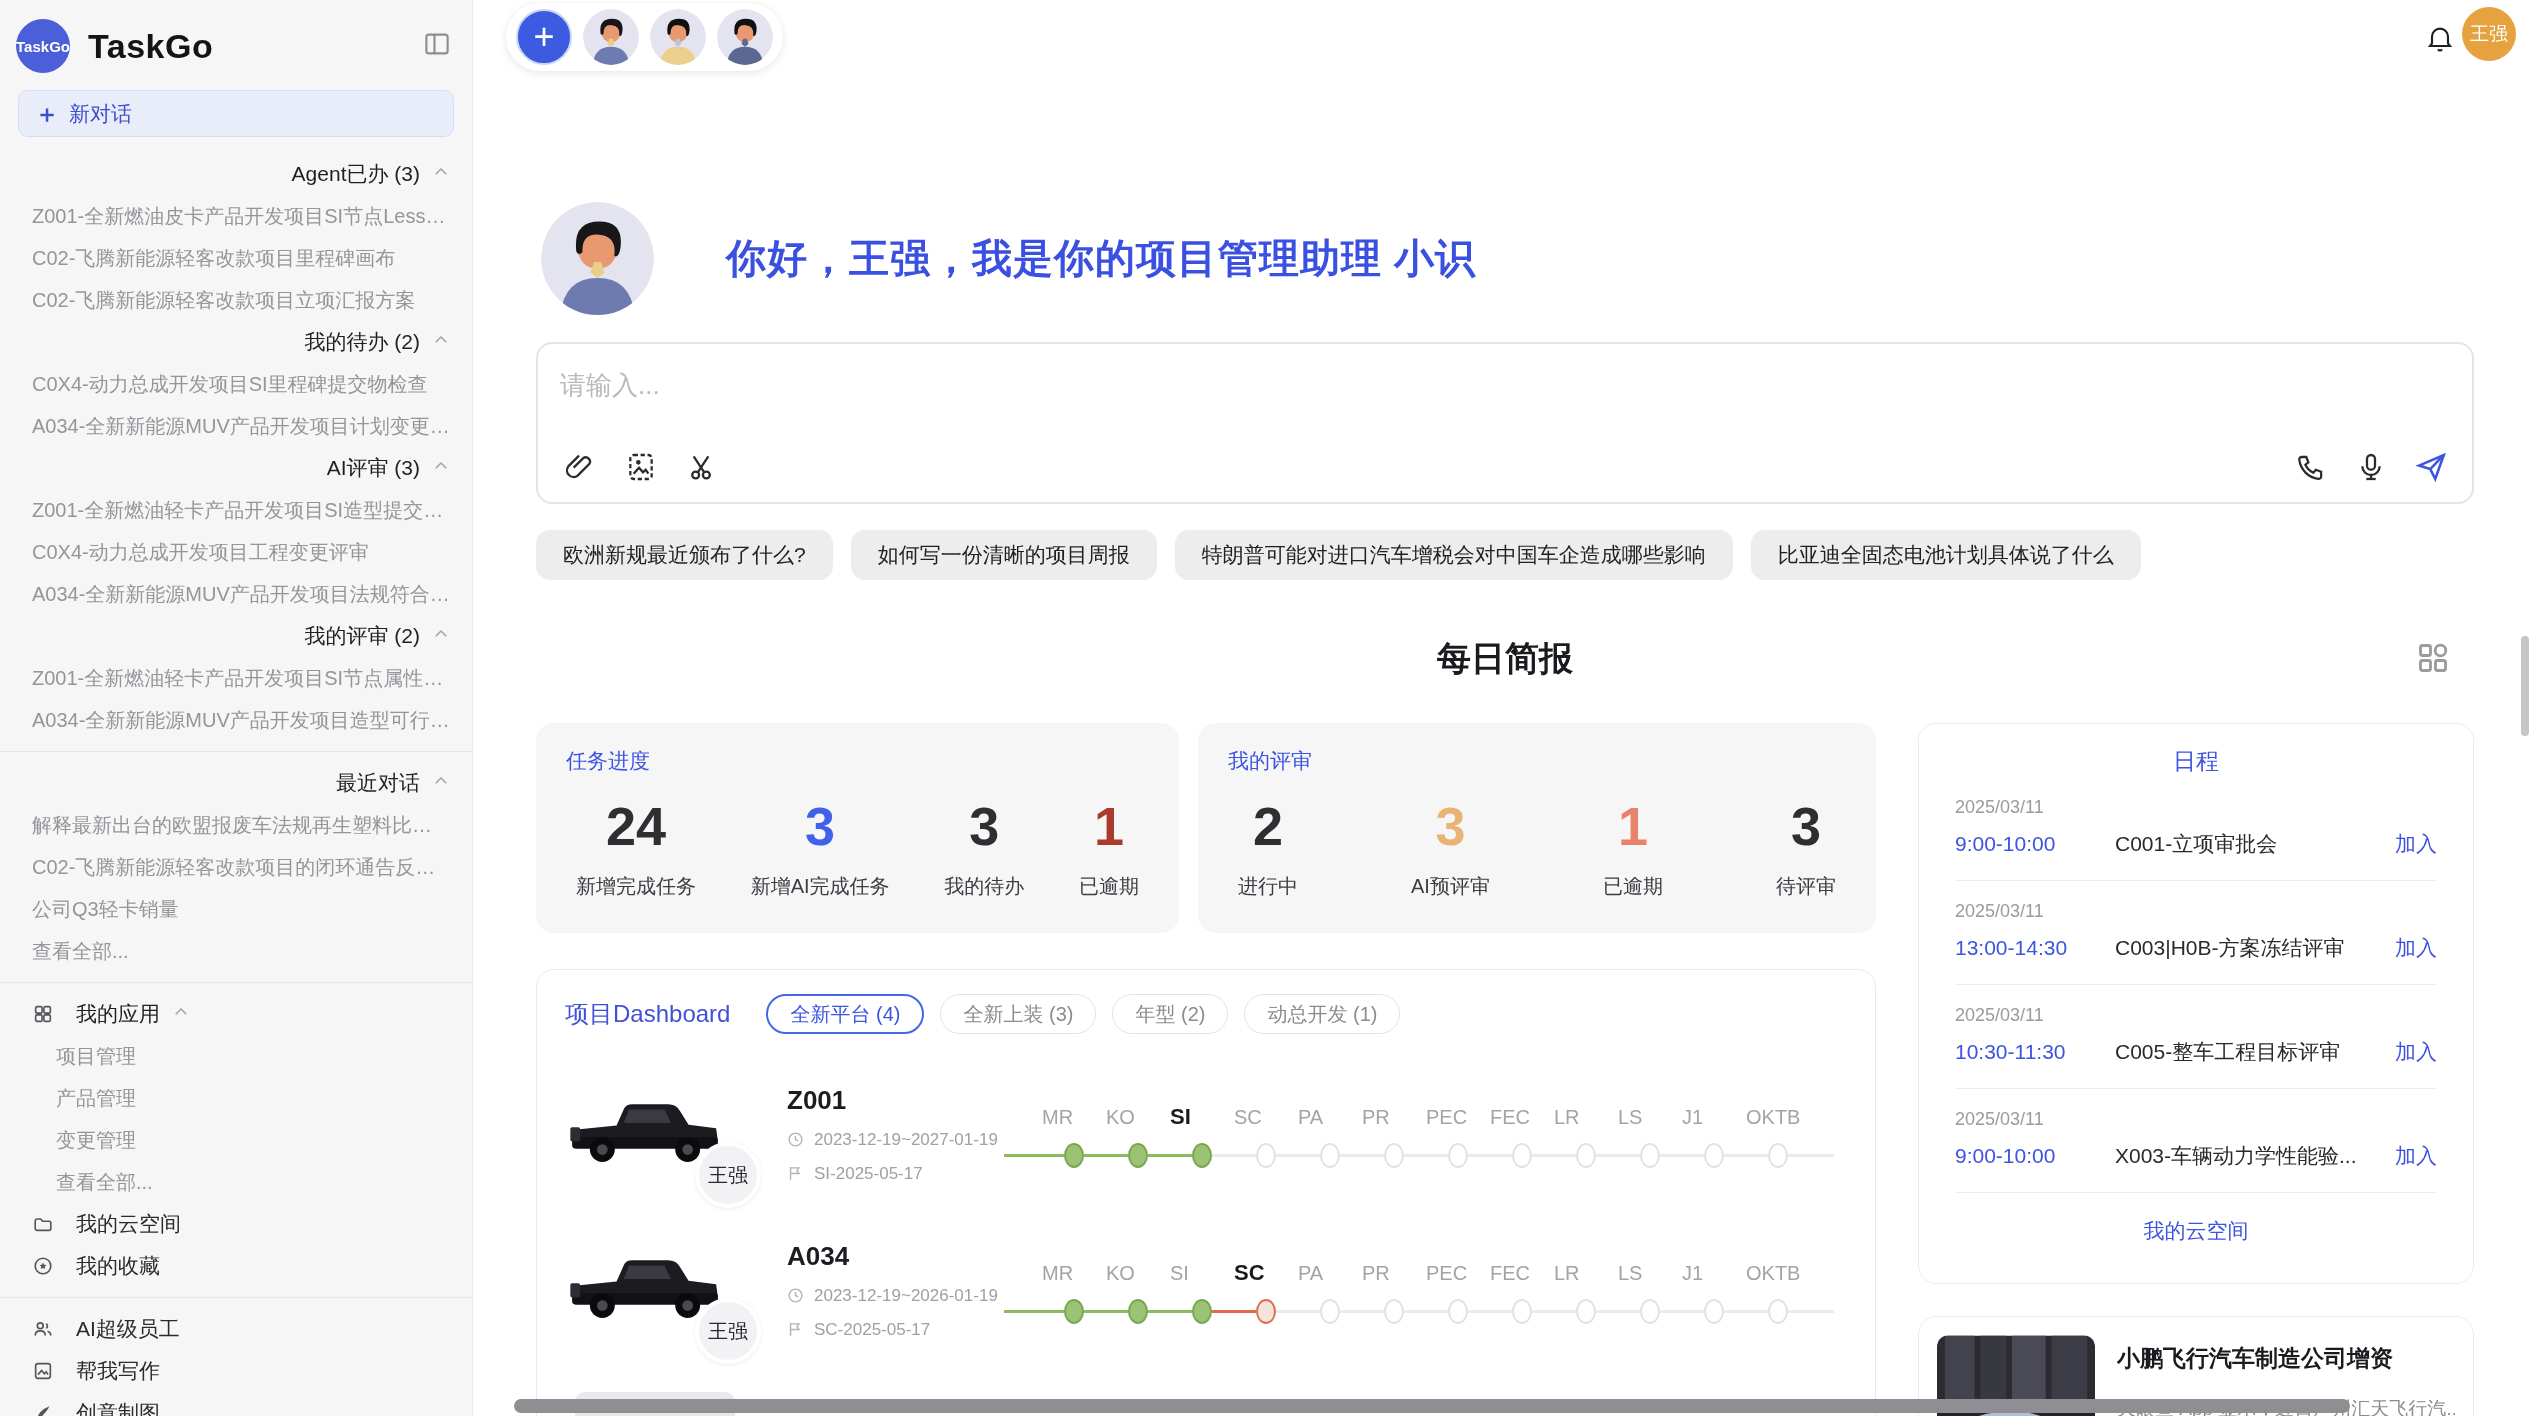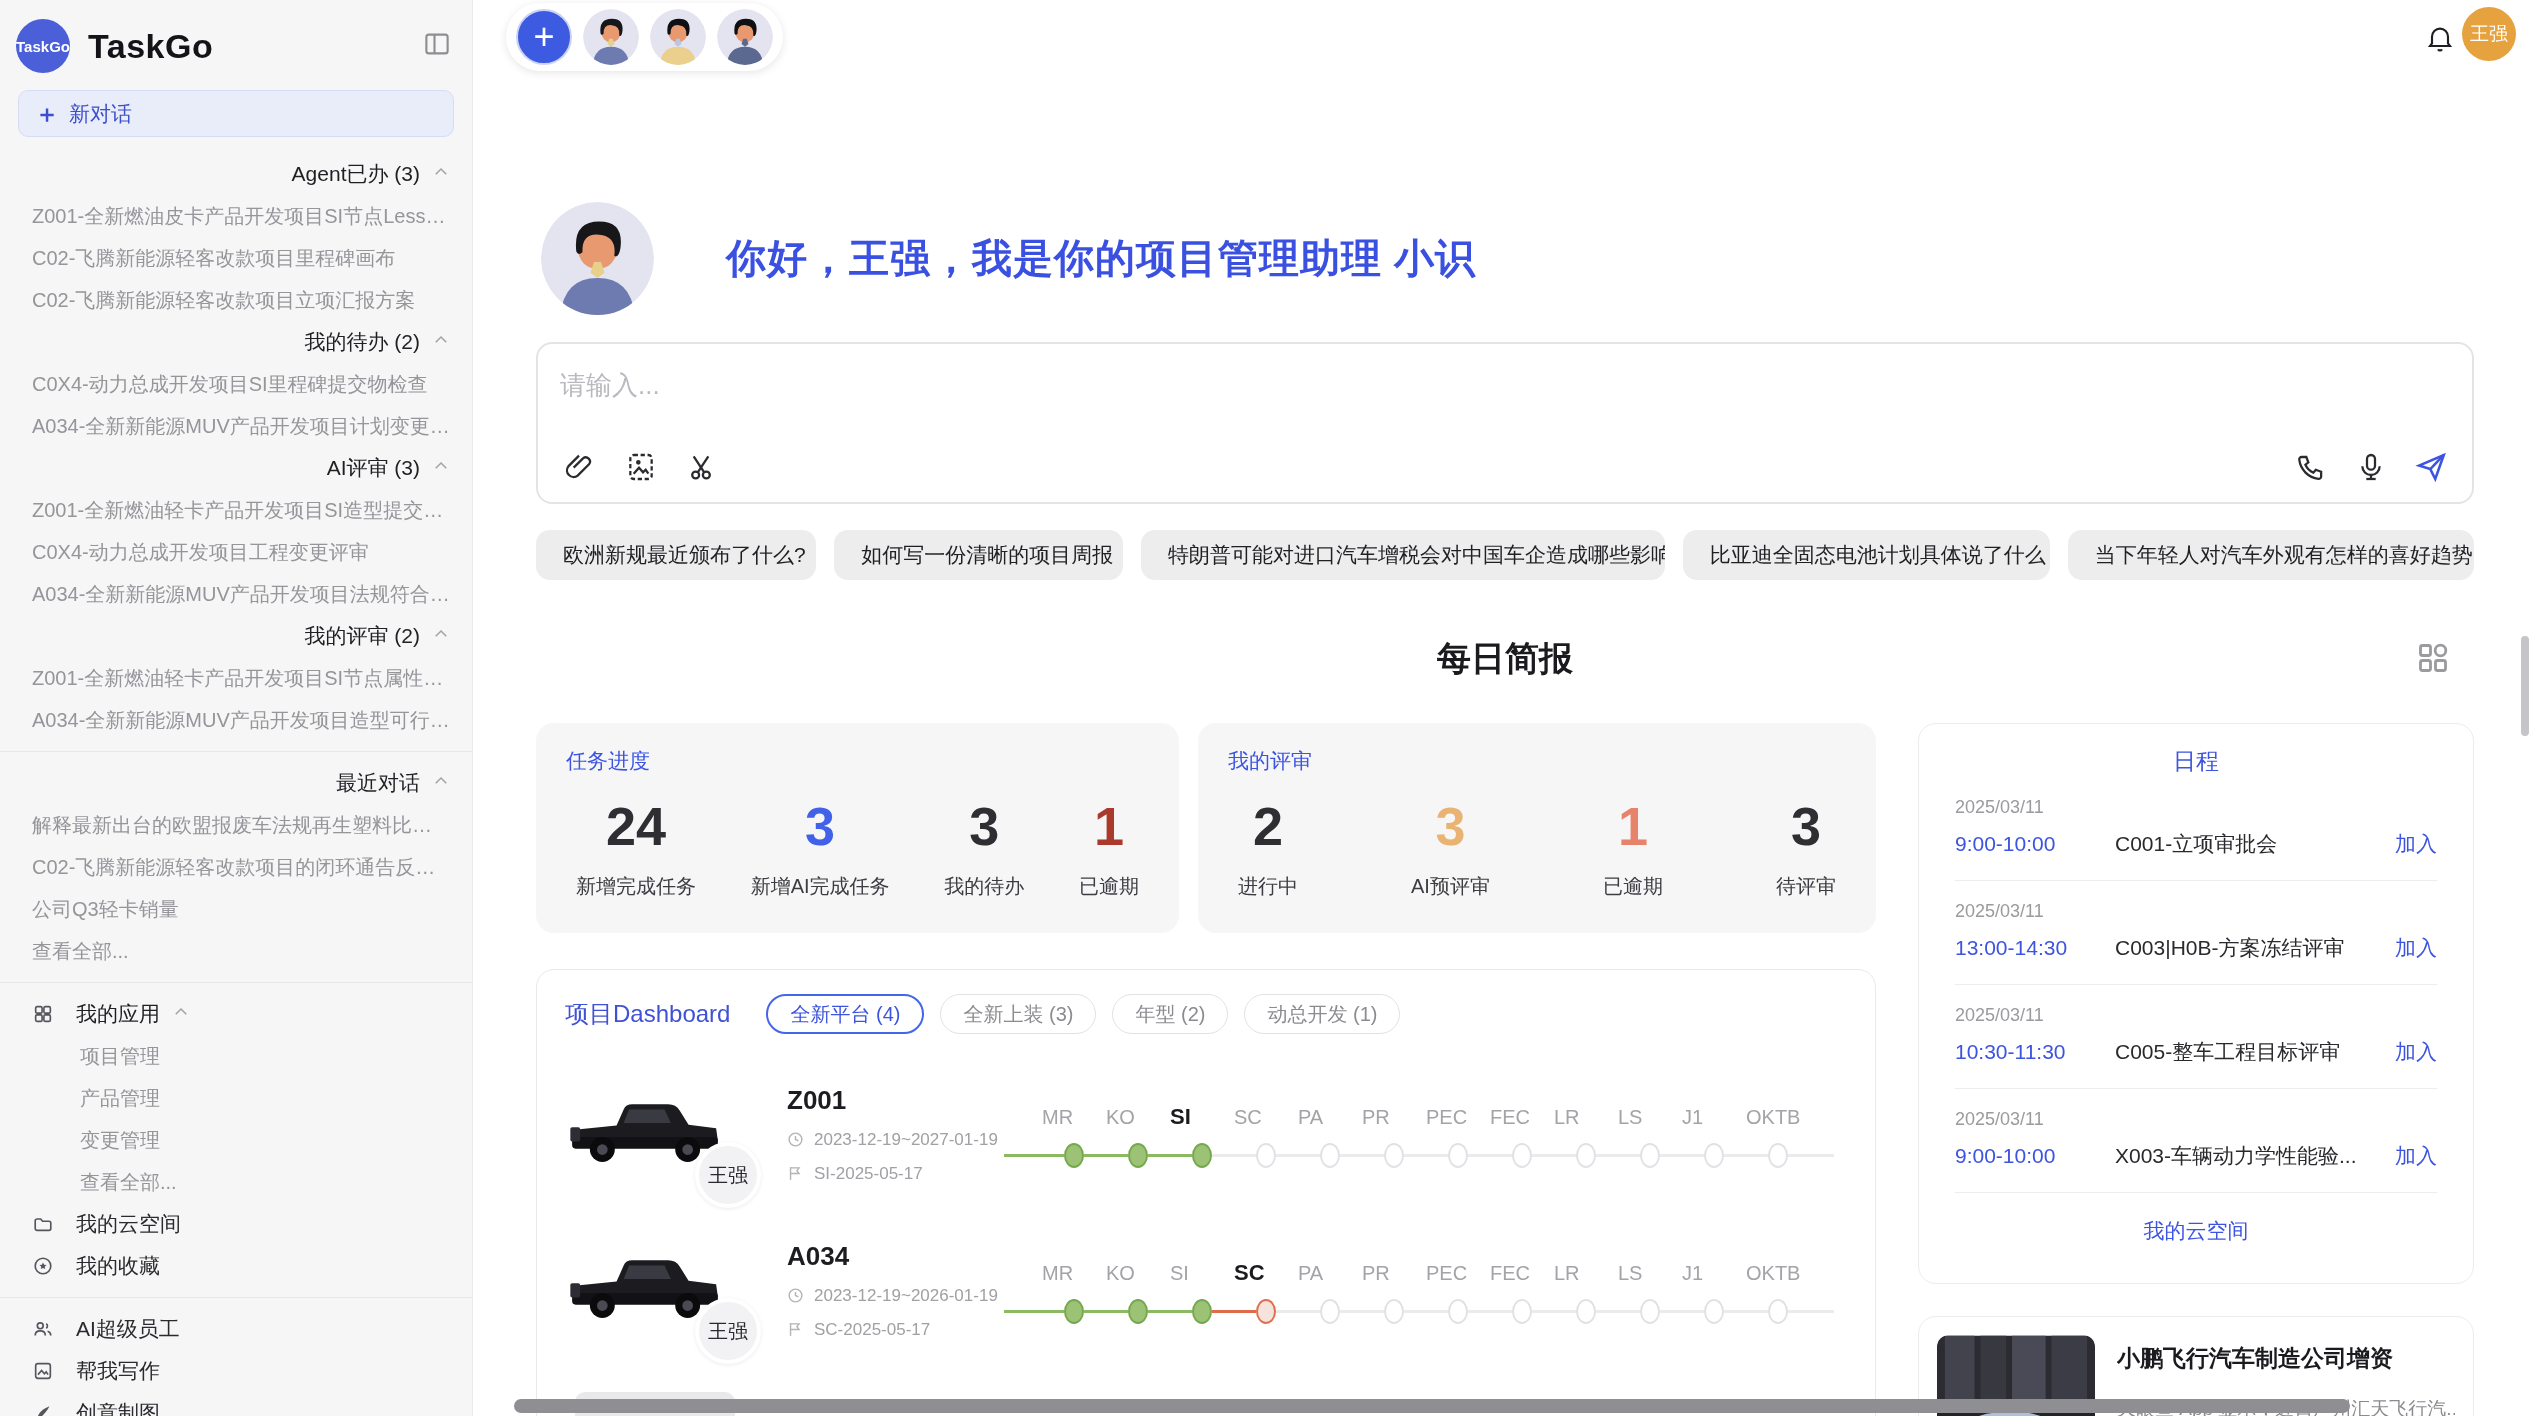--- a/index.html
+++ b/index.html
@@ -18,21 +18,21 @@
   .new-chat { margin:12px 18px 10px 18px; height:47px; border-radius:10px; background:#e9ecf9;
               border:1px solid #d7dcf4; color:#3c50cc; font-size:21px; display:flex;
               align-items:center; padding:0 16px; cursor:pointer; }
   .new-chat .plus { font-size:24px; margin-right:10px; font-weight:bold; }
   .side-scroll { padding:6px 0 0 0; }
   .side-row { height:42px; display:flex; align-items:center; padding:0 22px 0 32px; white-space:nowrap; }
   .side-header { font-size:21px; color:#1f1f24;text-align:right; }
   .side-header .txt { flex:1; overflow:hidden; text-overflow:ellipsis; }
   .side-item { font-size:20px; color:#95959a; cursor:pointer; }
   .side-item .txt { flex:1; overflow:hidden; text-overflow:ellipsis; }
-  .side-sub { padding-left:80px; }
+  .side-sub { padding-left:56px; }
   .chev { flex:0 0 auto; margin-left:12px; color:#a2a2a7; }
   .side-div { height:1px; background:#e7e7ea; margin:10px 0; }
   .side-link { font-size:21px; color:#2a2a2f; cursor:pointer; }
   .side-link .s-icon { width:26px; margin-right:18px; color:#55555c; display:flex; align-items:center; }
   .side-apps-header { font-size:21px; color:#1f1f24; }
   .side-apps-header .s-icon { width:26px; margin-right:18px; color:#55555c; display:flex; align-items:center; }
 
   
   .main { position:absolute; left:473px; top:0; width:2059px; height:1416px; background:#fff; }
 
@@ -422,21 +422,20 @@
         </svg>
       </span>
     </div>
   </div>
 
   <div class="chips" id="chips">
       <div class="chip">欧洲新规最近颁布了什么?</div>
       <div class="chip">如何写一份清晰的项目周报</div>
       <div class="chip">特朗普可能对进口汽车增税会对中国车企造成哪些影响</div>
       <div class="chip">比亚迪全固态电池计划具体说了什么</div>
-      <div class="chip">当下年轻人对汽车外观有怎样的喜好趋势</div>
     </div>
 
   <div class="brief-title">每日简报</div>
   <span class="brief-grid-icon">
     <svg width="40" height="40" viewBox="0 0 24 24" fill="none" stroke="currentColor" stroke-width="1.7">
       <rect x="4.5" y="4.5" width="6" height="6" rx="1.2"></rect>
         <circle cx="16.5" cy="7.5" r="3.2"></circle>
       <rect x="4.5" y="13.5" width="6" height="6" rx="1.2"></rect>
         <rect x="13.5" y="13.5" width="6" height="6" rx="1.2"></rect>
     </svg>

